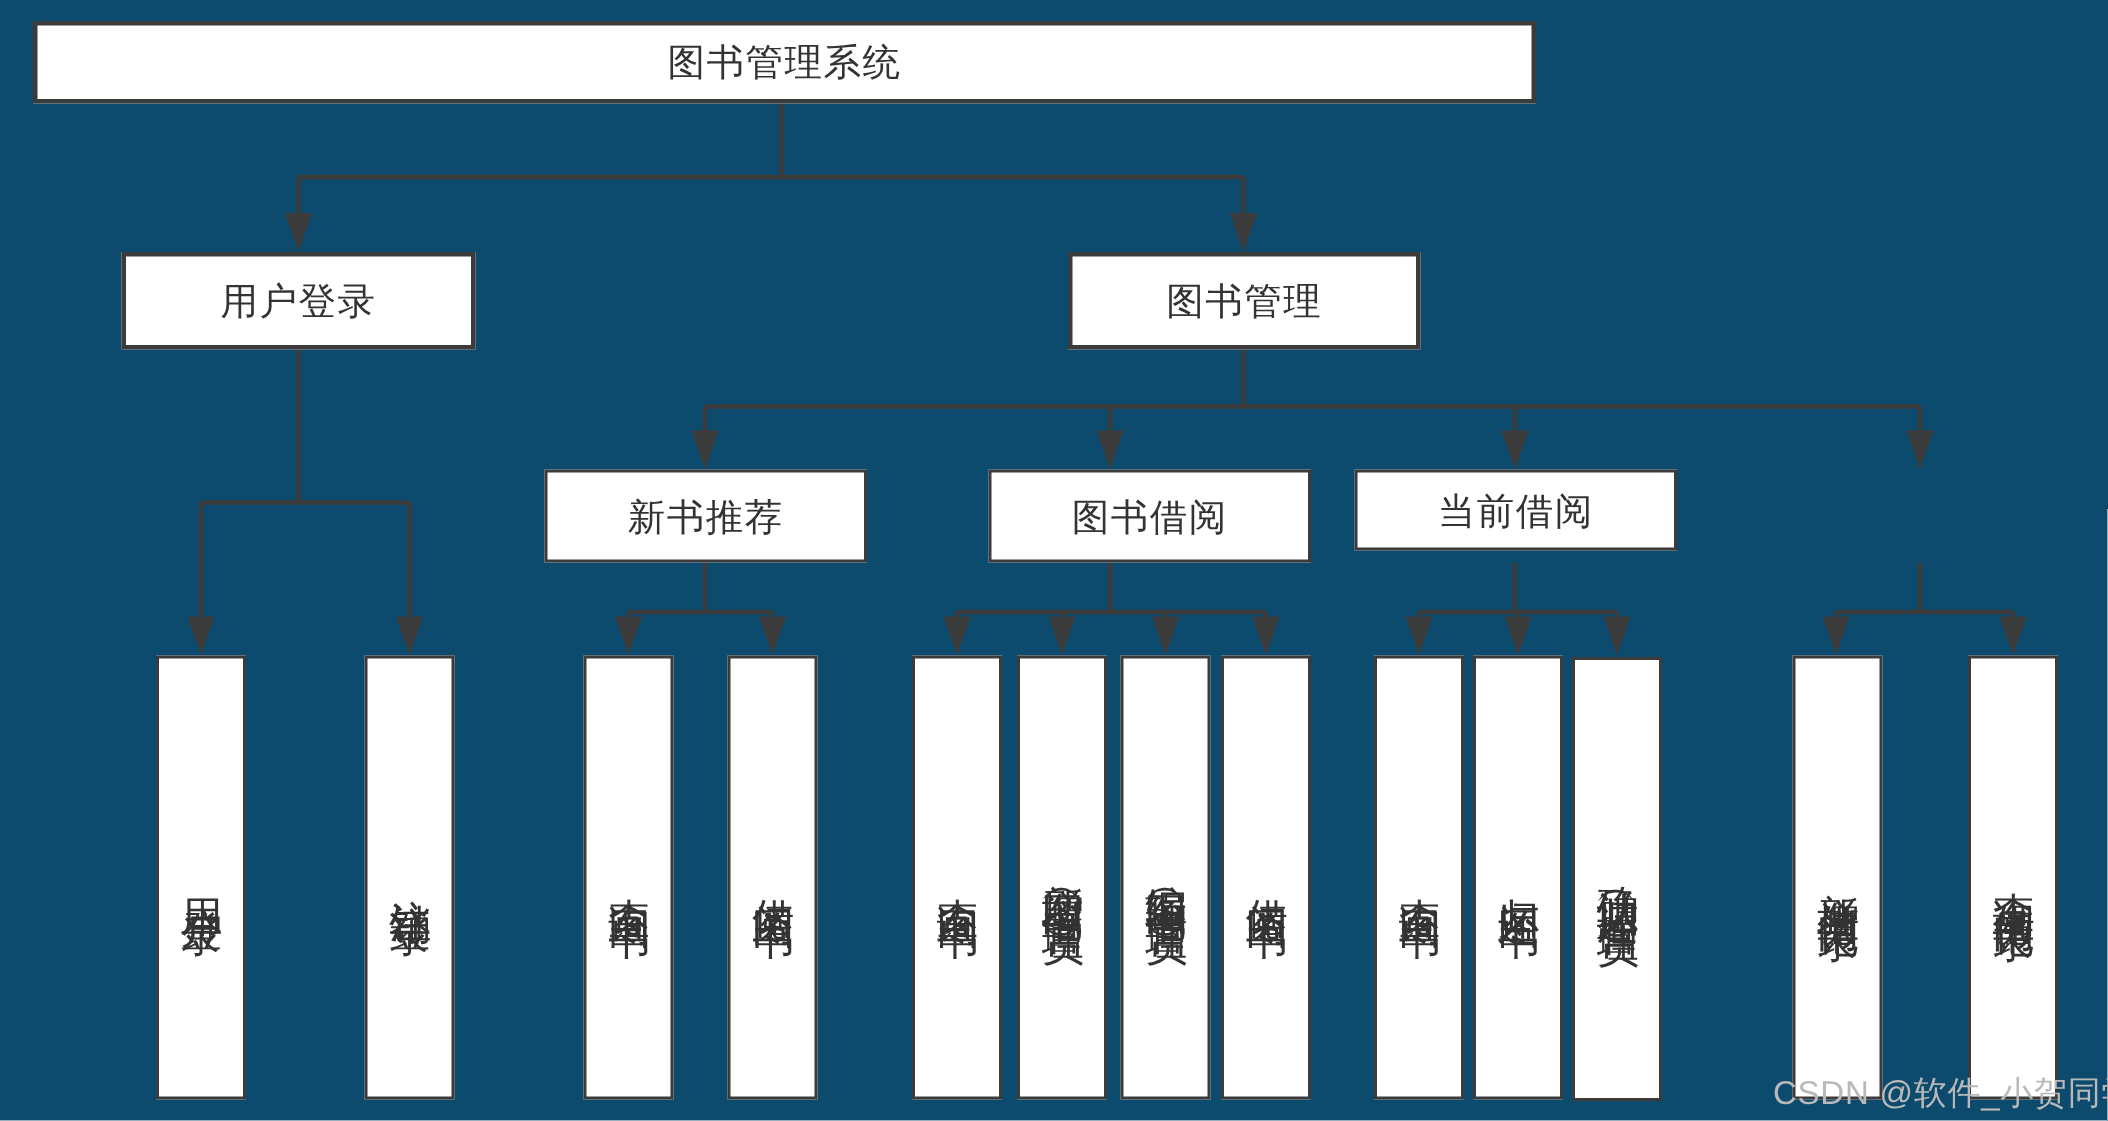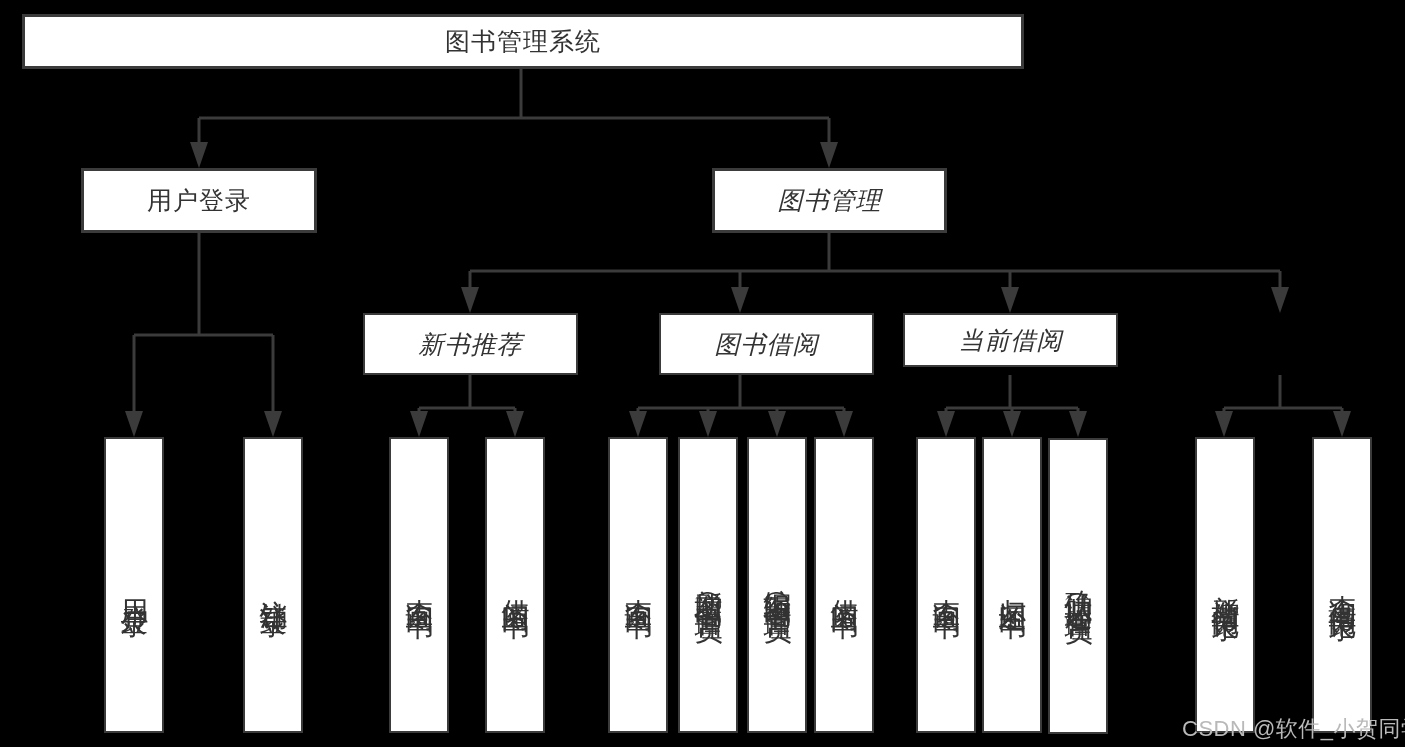--- a/index.html
+++ b/index.html
@@ -4,21 +4,21 @@
 <style>
   html, body {
     margin: 0;
     padding: 0;
     background: #ffffff;
   }
   .canvas {
     position: relative;
     width: 1405px;
     height: 747px;
-    background: #000000;
+    background: #0c4a6e;
     font-family: "Liberation Sans", sans-serif;
     overflow: hidden;
   }
   .connectors {
     position: absolute;
     left: 0;
     top: 0;
     z-index: 1;
   }
   .node {
@@ -32,21 +32,20 @@
     color: #333333;
     z-index: 2;
   }
   .h-node {
     font-size: 25px;
     letter-spacing: 1px;
     white-space: nowrap;
   }
   .lvl3 {
     border-width: 2px;
-    font-style: italic;
   }
   .v-node {
     border-width: 2px;
   }
   .v-node .vtext {
     writing-mode: vertical-rl;
     text-orientation: mixed;
     font-size: 28px;
     letter-spacing: 4px;
     line-height: 1;
@@ -103,21 +102,21 @@
     <polygon points="1333,411 1351,411 1342,437" fill="#3b3b3b" stroke="none"></polygon>
   </svg>
 
   <div class="node h-node" style="left:22px; top:14px; width:1002px; height:55px;">
     <span>图书管理系统</span>
   </div>
 
   <div class="node h-node" style="left:81px; top:168px; width:236px; height:65px;">
     <span>用户登录</span>
   </div>
-  <div class="node h-node" style="left:712px; top:168px; width:235px; height:65px;font-style:italic;">
+  <div class="node h-node" style="left:712px; top:168px; width:235px; height:65px;">
     <span>图书管理</span>
   </div>
 
   <div class="node h-node lvl3" style="left:363px; top:313px; width:215px; height:62px;">
     <span>新书推荐</span>
   </div>
   <div class="node h-node lvl3" style="left:633px; top:313px; width:215px; height:62px;margin-left:26px;">
     <span>图书借阅</span>
   </div>
   <div class="node h-node lvl3" style="left:903px; top:313px; width:215px; height:54px;">

